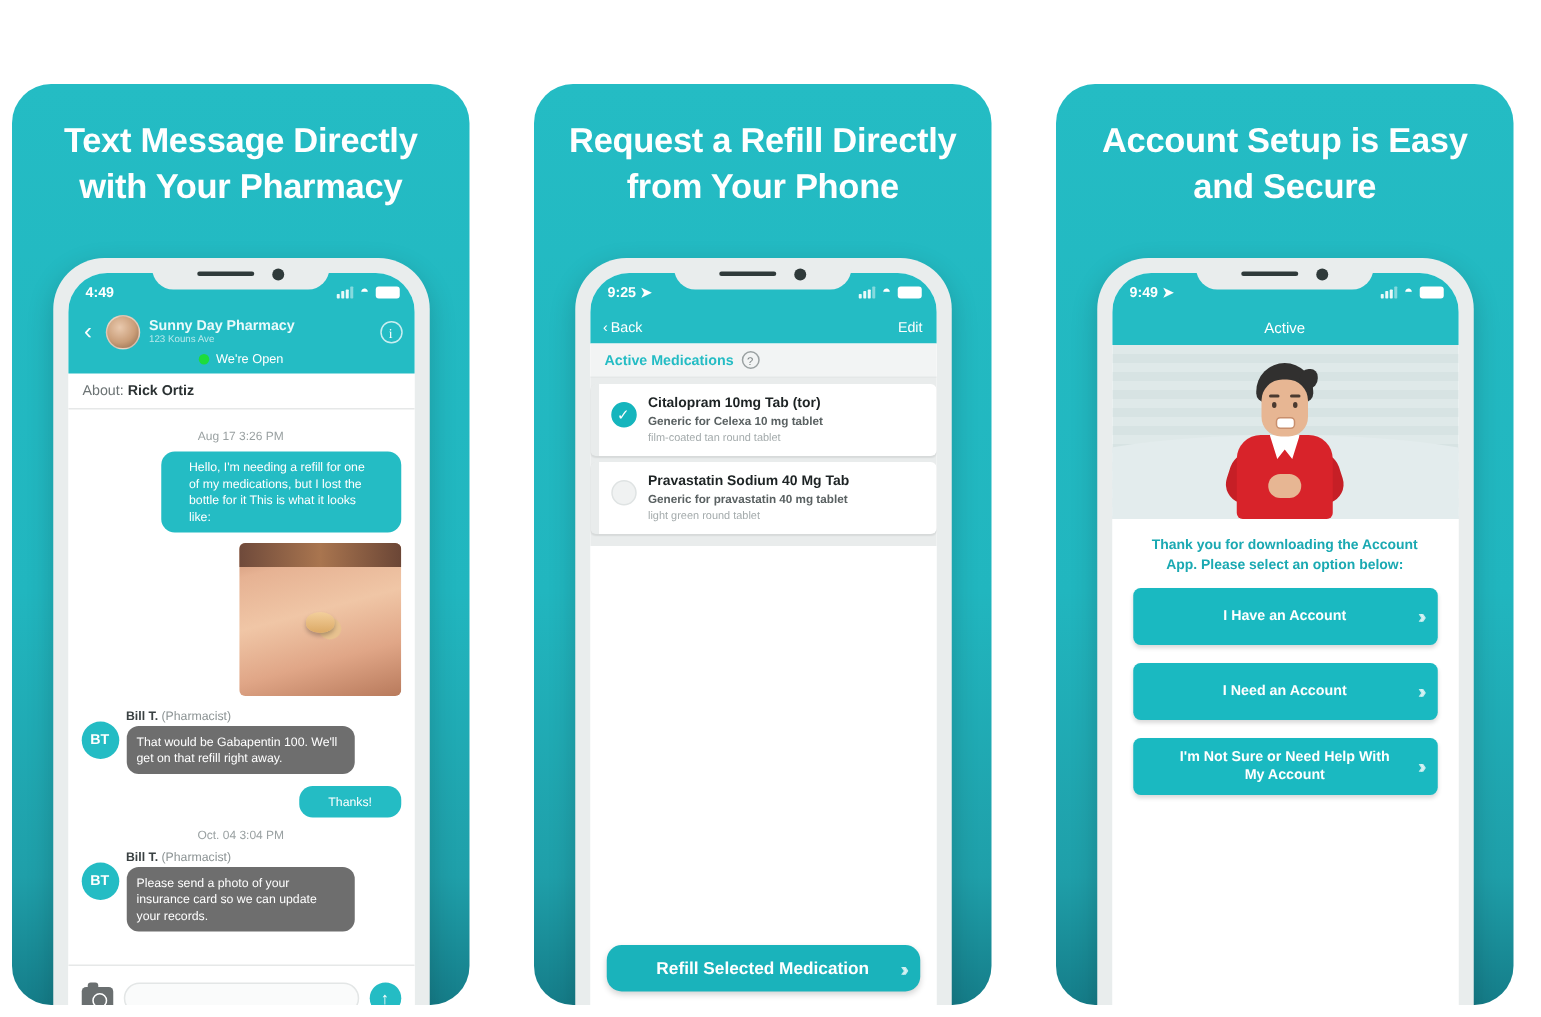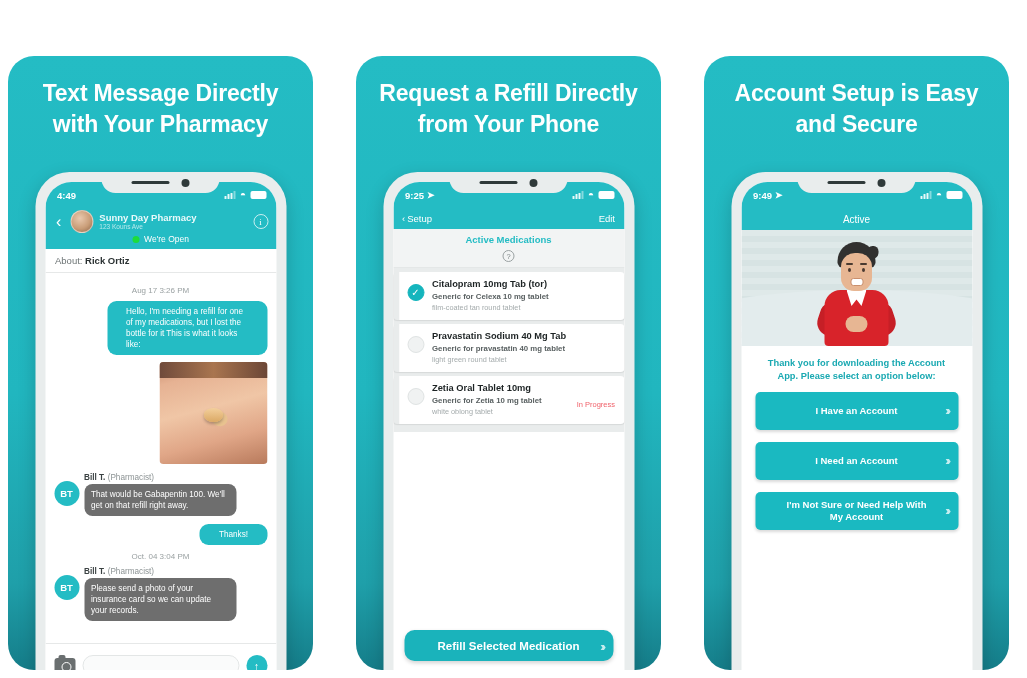--- a/index.html
+++ b/index.html
@@ -153,21 +153,21 @@
     font-size: 11px; display: flex; align-items: center; justify-content: center; flex: 0 0 21px;
   }
   .homebar { position: absolute; bottom: 7px; left: 50%; transform: translateX(-50%);
     width: 86px; height: 3px; background: #1b1f20; border-radius: 2px; z-index: 40; }
 
   
   .navbar2 { background: #24bcc4; height: 21px; display: flex; align-items: center;
     justify-content: space-between; padding: 0 9px; color: #fff; font-size: 9.5px; }
   .navbar2 .back { display: flex; align-items: center; gap: 2px; }
   .sechead { background: #f2f4f4; padding: 5px 10px; display: flex; align-items: center; gap: 5px;
-    border-bottom: 1px solid #e4e7e7; flex-direction: column; }
+    border-bottom: 1px solid #e4e7e7; }
   .sechead .t { color: #24bcc4; font-size: 9.5px; font-weight: bold; }
   .qmark { width: 12px; height: 12px; border-radius: 50%; border: 1px solid #9aa1a2;
     color: #7c8384; font-size: 7.5px; display: flex; align-items: center; justify-content: center; }
   .medlist { background: #e9ecec; padding: 4px 0; }
   .med {
     background: #fff; margin: 0 0 4px 0; border-radius: 4px; padding: 6px 8px 7px 8px;
     display: flex; gap: 8px; align-items: flex-start; box-shadow: 0 1px 1px rgba(0,0,0,.08);
     border-left: 6px solid #e9ecec; position: relative;
   }
   .chk { width: 17px; height: 17px; border-radius: 50%; background: #f0f2f2; border: 1px solid #dfe3e3;
@@ -354,21 +354,21 @@
                 <i></i>
               </div>
             <span class="wifi">◓</span>
             <span class="batt"></span>
           </div>
         </div>
 
         <div class="navbar2">
           <div class="back">
             <span>‹</span>
-            <span>Setup</span>
+            <span>Back</span>
           </div>
           <div>Edit</div>
         </div>
 
         <div class="sechead">
           <span class="t">Active Medications</span>
           <span class="qmark">?</span>
         </div>
 
         <div class="medlist">
@@ -384,29 +384,20 @@
 
           <div class="med">
             <div class="chk"></div>
             <div style="flex:1">
               <div class="med-name">Pravastatin Sodium 40 Mg Tab</div>
               <div class="med-gen">Generic for pravastatin 40 mg tablet</div>
               <div class="med-desc">light green round tablet</div>
             </div>
           </div>
 
-          <div class="med">
-            <div class="chk"></div>
-            <div style="flex:1">
-              <div class="med-name">Zetia Oral Tablet 10mg</div>
-              <div class="med-gen">Generic for Zetia 10 mg tablet</div>
-              <div class="med-desc">white oblong tablet</div>
-            </div>
-            <div class="inprog">In Progress</div>
-          </div>
 
         </div>
 
         <div class="cta">
           <span>Refill Selected Medication</span>
           <span class="chev">››</span>
         </div>
         <div class="homebar"></div>
       </div>
     </div>

